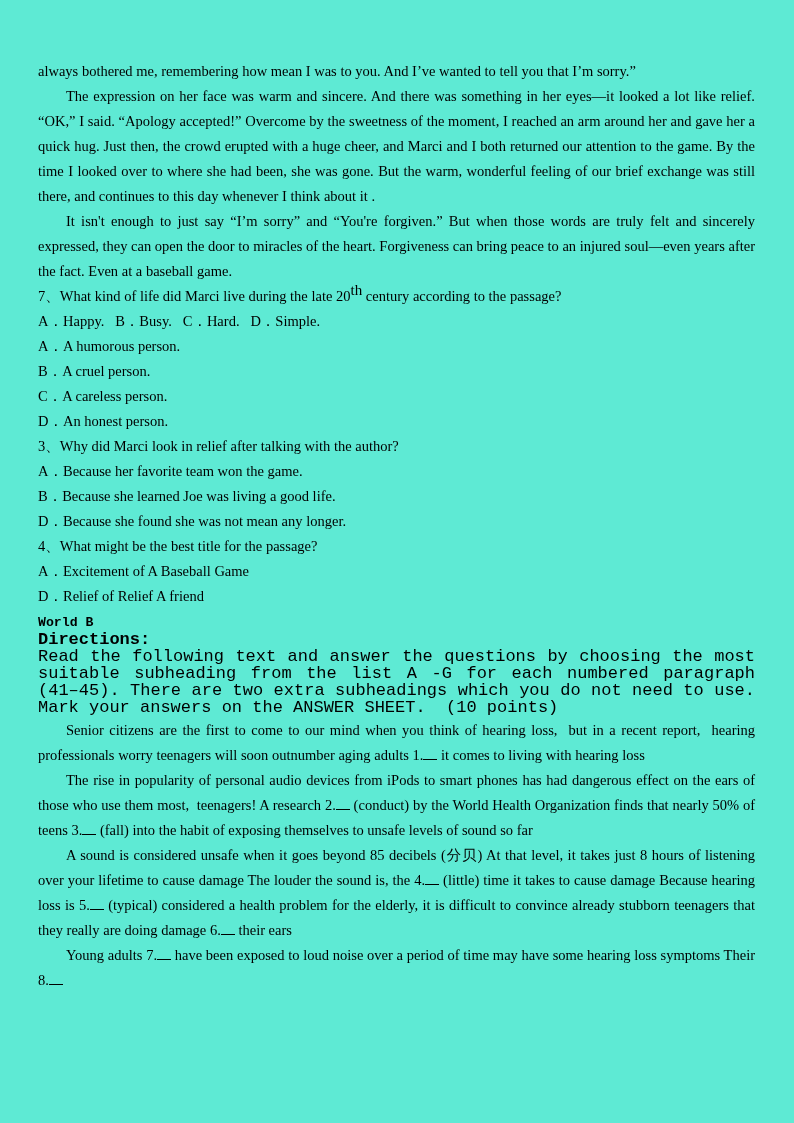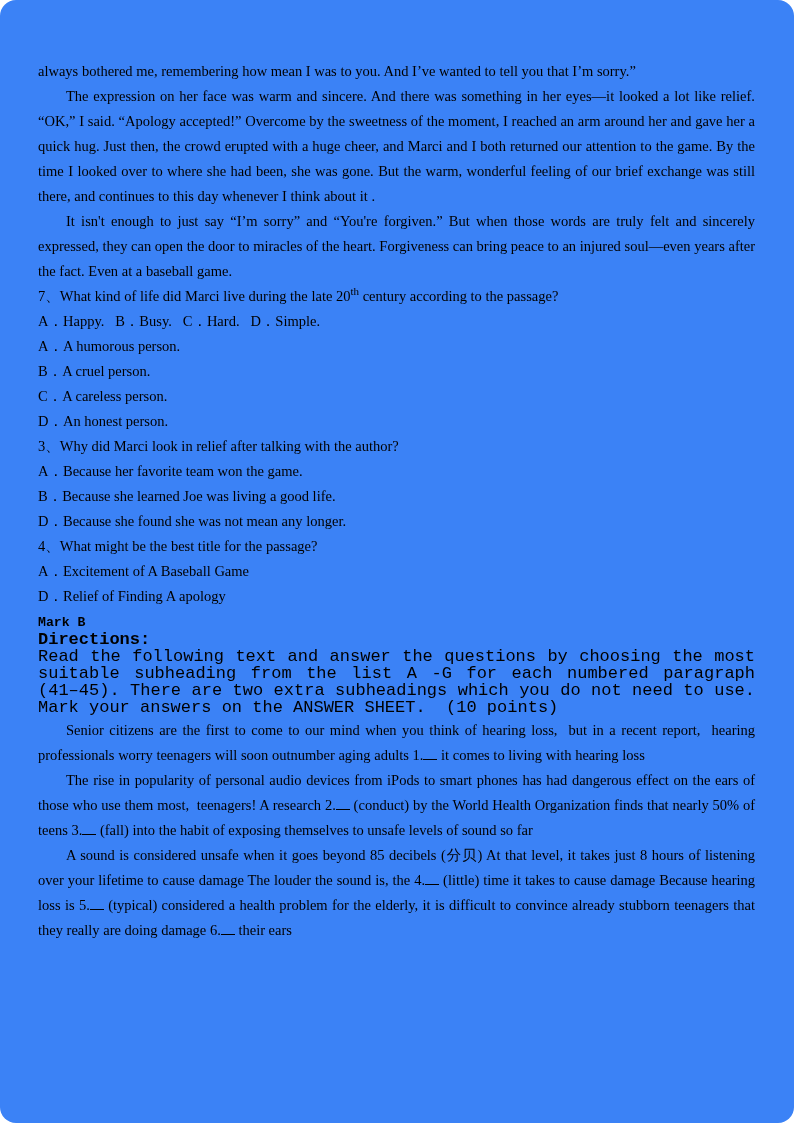--- a/index.html
+++ b/index.html
@@ -1,34 +1,33 @@
 <!DOCTYPE html>
 <html><head>
 <meta charset="utf-8">
 <style>
   * { margin: 0; padding: 0; box-sizing: border-box; }
   html, body { background: #ffffff; }
   .page {
     width: 794px;
     min-height: 1123px;
     margin: 0 auto;
-    background: #3b82f6;
+    background: #5eead4;
     color: #000000;
     padding: 59px 39px 40px 38px;
     font-family: "Liberation Serif", serif;
-    border-radius: 16px;
   }
   .t {
     font-size: 14.5px;
     line-height: 25px;
     white-space: pre-wrap;
   }
   .j { text-align: justify; }
   .ind { text-indent: 28px; font-family: Liberation Serif, serif; }
-  sup.sup { font-size: 11px; line-height: 0; vertical-align: super; }
+  sup.sup { font-size: 15px; line-height: 0; vertical-align: super; }
   .blank {
     display: inline-block;
     width: 14px;
     height: 0;
     border-bottom: 1.4px solid #000;
   }
   .mono {
     font-family: "Liberation Mono", "DejaVu Sans Mono", monospace;
     font-size: 17px;
     line-height: 17px;
@@ -55,26 +54,27 @@
   <p class="t">C．A careless person.</p>
   <p class="t">D．An honest person.</p>
 
   <p class="t">3、Why did Marci look in relief after talking with the author?</p>
   <p class="t">A．Because her favorite team won the game.</p>
   <p class="t">B．Because she learned Joe was living a good life.</p>
   <p class="t">D．Because she found she was not mean any longer.</p>
 
   <p class="t">4、What might be the best title for the passage?</p>
   <p class="t">A．Excitement of A Baseball Game</p>
-  <p class="t">D．Relief of Finding A apology</p>
+  <p class="t">D．Relief of Relief A friend</p>
 
-  <p class="mono bold partb-heading">Mark B</p>
+  <p class="mono bold partb-heading">World B</p>
   <p class="mono bold">Directions:</p>
   <p class="mono j directions-text">Read the following text and answer the questions by choosing the most suitable subheading from the list A -G for each numbered paragraph (41–45). There are two extra subheadings which you do not need to use. Mark your answers on the ANSWER SHEET.  (10 points)</p>
 
   <p class="t j ind"><span>Senior citizens are the first to come to our mind when you think of hearing loss,  but in a recent report,  hearing professionals worry teenagers will soon outnumber aging adults 1.</span><span class="blank"></span><span> it comes to living with hearing loss</span></p>
 
   <p class="t j ind"><span>The rise in popularity of personal audio devices from iPods to smart phones has had dangerous effect on the ears of those who use them most,  teenagers! A research 2.</span><span class="blank"></span><span> (conduct) by the World Health Organization finds that nearly 50% of teens 3.</span><span class="blank"></span><span> (fall) into the habit of exposing themselves to unsafe levels of sound so far</span></p>
 
   <p class="t j ind"><span>A sound is considered unsafe when it goes beyond 85 decibels (分贝) At that level, it takes just 8 hours of listening over your lifetime to cause damage The louder the sound is, the 4.</span><span class="blank"></span><span> (little) time it takes to cause damage Because hearing loss is 5.</span><span class="blank"></span><span> (typical) considered a health problem for the elderly, it is difficult to convince already stubborn teenagers that they really are doing damage 6.</span><span class="blank"></span><span> their ears</span></p>
 
+  <p class="t j ind"><span>Young adults 7.</span><span class="blank"></span><span> have been exposed to loud noise over a period of time may have some hearing loss symptoms Their 8.</span><span class="blank"></span></p>
 
 </div>
 
 </body></html>

